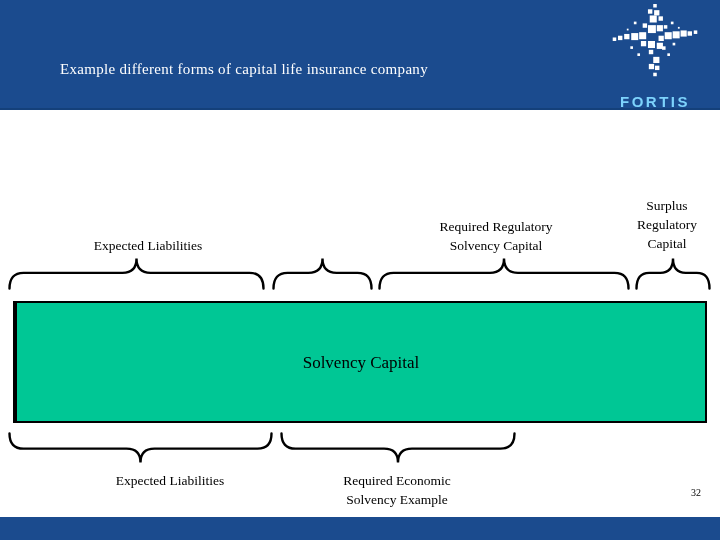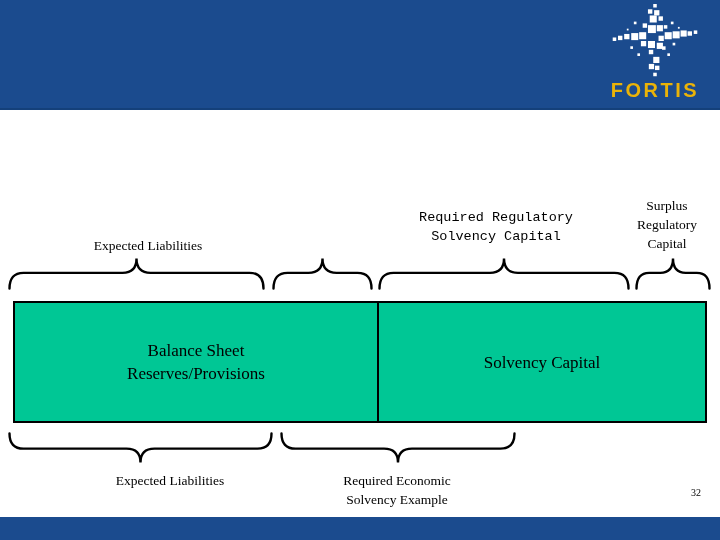--- a/index.html
+++ b/index.html
@@ -14,34 +14,34 @@
     border-bottom:2px solid #14407A;box-sizing:border-box;
   }
   .slide-title{
     position:absolute;left:60px;top:61px;
     font-size:15px;color:#ffffff;letter-spacing:.3px;white-space:nowrap;
   }
   .logo{position:absolute;left:600px;top:4px;width:110px;text-align:center;}
   .logo svg{display:block;margin:0 auto;}
   .logo-text{
     font-family:"Liberation Sans", sans-serif;font-weight:bold;
-    color:#eab308;font-size:20px;letter-spacing:2.5px;margin-top:1px;
+    color:#7dd3fc;font-size:15px;letter-spacing:2.5px;margin-top:15px;
   }
   .footer-band{
     position:absolute;left:0;top:517px;width:720px;height:23px;
     background:var(--band-blue,#1B4B8E);
   }
   
   .lbl{
     position:absolute;text-align:center;white-space:pre-line;
     font-size:13.5px;line-height:19px;color:#000;
   }
   .lbl-top-1{left:28px;top:236px;width:240px;}
   .lbl-top-2{left:262px;top:214px;width:120px;}
-  .lbl-top-3{left:391px;top:208px;width:210px;font-family:Liberation Mono, monospace;}
+  .lbl-top-3{left:391px;top:217px;width:210px;}
   .lbl-top-4{left:608px;top:196px;width:118px;}
   .lbl-bot-1{left:60px;top:471px;width:220px;}
   .lbl-bot-2{left:287px;top:471px;width:220px;}
   
   .brace{position:absolute;}
   .brace-t1{left:8px;top:257px;width:257px;height:33px;}
   .brace-t2{left:272px;top:257px;width:101px;height:33px;}
   .brace-t3{left:378px;top:257px;width:252px;height:33px;}
   .brace-t4{left:635px;top:257px;width:76px;height:33px;}
   .brace-b1{left:8px;top:432px;width:265px;height:32px;}
@@ -66,20 +66,21 @@
     position:absolute;left:684px;top:487px;width:24px;
     font-size:10px;text-align:center;color:#000;
   }
 </style>
 </head>
 <body>
 
 <div class="slide">
 
   <div class="header-band">
+    <div class="slide-title">Example different forms of capital life insurance company</div>
     <div class="logo">
       <svg width="96" height="74" viewBox="0 0 104 84" fill="#ffffff">
         <rect x="50" y="0" width="4" height="4"></rect>
           <rect x="44" y="6" width="5" height="5"></rect>
         <rect x="51" y="7" width="6" height="6"></rect>
           <rect x="46" y="13" width="8" height="8"></rect>
         <rect x="56" y="14" width="5" height="5"></rect>
         <rect x="96" y="30" width="4" height="4"></rect>
           <rect x="89" y="31" width="5" height="5"></rect>
         <rect x="81" y="30" width="7" height="7"></rect>
@@ -131,22 +132,20 @@
         <path d="M 1.5,31.5 Q 1.5,15.84 15.5,15.84 L 36.5,15.84 Q 50.5,15.84 50.5,1.5 Q 50.5,15.84 64.5,15.84 L 85.5,15.84 Q 99.5,15.84 99.5,31.5" fill="none" stroke="#000000" stroke-width="2.4" stroke-linecap="round"></path>
       </svg></div>
   <div class="brace brace-t3"><svg width="252" height="33" viewBox="0 0 252 33">
         <path d="M 1.5,31.5 Q 1.5,15.84 15.5,15.84 L 112,15.84 Q 126,15.84 126,1.5 Q 126,15.84 140,15.84 L 236.5,15.84 Q 250.5,15.84 250.5,31.5" fill="none" stroke="#000000" stroke-width="2.4" stroke-linecap="round"></path>
       </svg></div>
   <div class="brace brace-t4"><svg width="76" height="33" viewBox="0 0 76 33">
         <path d="M 1.5,31.5 Q 1.5,15.84 14.166666666666666,15.84 L 25.333333333333336,15.84 Q 38,15.84 38,1.5 Q 38,15.84 50.666666666666664,15.84 L 61.833333333333336,15.84 Q 74.5,15.84 74.5,31.5" fill="none" stroke="#000000" stroke-width="2.4" stroke-linecap="round"></path>
       </svg></div>
 
   <div class="capital-box">
-    <div class="capital-cell cell-left">Balance Sheet
-Reserves/Provisions</div>
     <div class="cell-divider"></div>
     <div class="capital-cell cell-right">Solvency Capital</div>
   </div>
 
   <div class="brace brace-b1"><svg width="265" height="32" viewBox="0 0 265 32">
         <path d="M 1.5,1.5 Q 1.5,16.64 15.5,16.64 L 118.5,16.64 Q 132.5,16.64 132.5,30.5 Q 132.5,16.64 146.5,16.64 L 249.5,16.64 Q 263.5,16.64 263.5,1.5" fill="none" stroke="#000000" stroke-width="2.4" stroke-linecap="round"></path>
       </svg></div>
   <div class="brace brace-b2"><svg width="236" height="32" viewBox="0 0 236 32">
         <path d="M 1.5,1.5 Q 1.5,16.64 15.5,16.64 L 104,16.64 Q 118,16.64 118,30.5 Q 118,16.64 132,16.64 L 220.5,16.64 Q 234.5,16.64 234.5,1.5" fill="none" stroke="#000000" stroke-width="2.4" stroke-linecap="round"></path>
       </svg></div>

